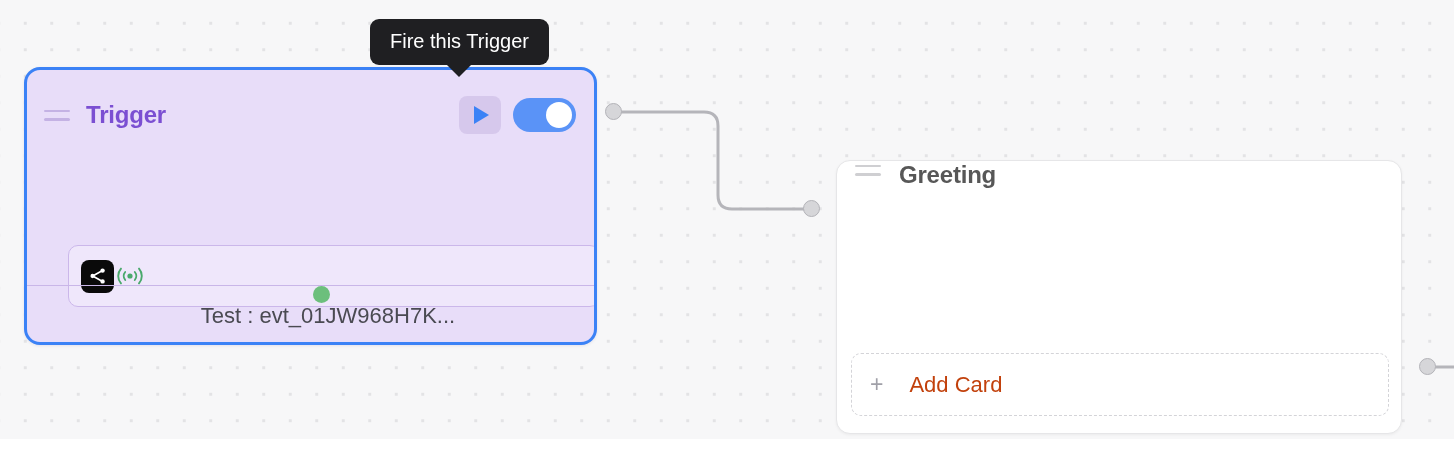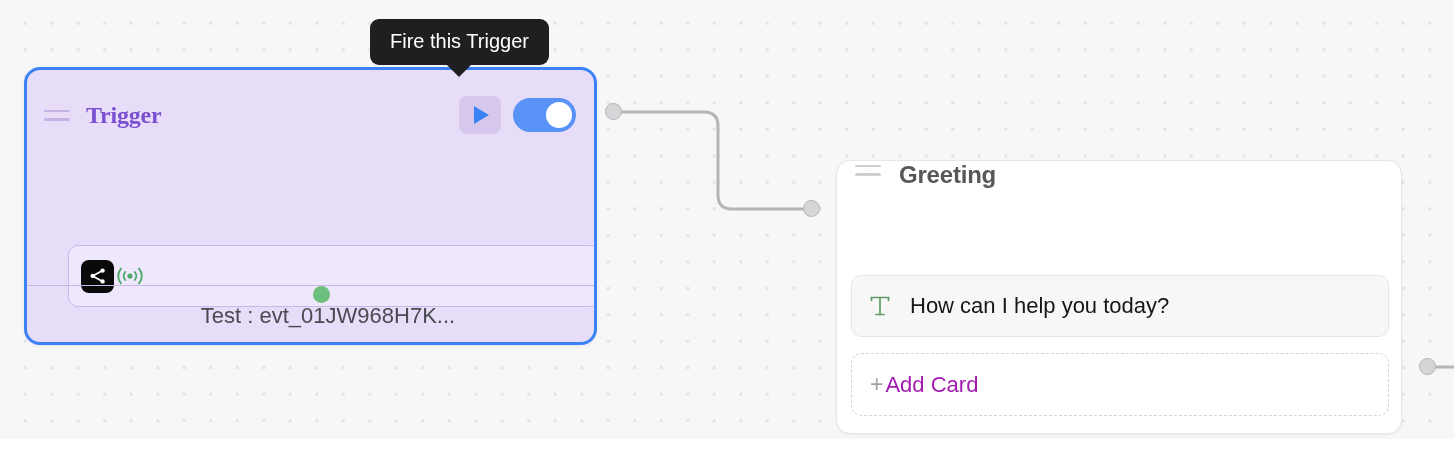--- a/index.html
+++ b/index.html
@@ -68,21 +68,21 @@
   }
   .drag-handle i { display: block; height: 2.5px; border-radius: 2px; }
   #trigger-node .drag-handle i { background: #c4b2e4; }
   #greeting-node .drag-handle i { background: #cfcfd2; }
 
   .node-title {
     font-size: 24px;
     font-weight: bold;
     letter-spacing: -0.2px;
   }
-  #trigger-title { color: #7b4fd2; margin-left: 16px; font-family: Liberation Serif, serif; }
+  #trigger-title { color: #7b4fd2; margin-left: 16px; }
   #greeting-title { color: #575757; margin-left: 18px; }
 
   .head-spacer { flex: 1 1 auto; }
 
   .play-button {
     width: 42px;
     height: 38px;
     border-radius: 8px;
     background: #d6c8ec;
     border: none;
@@ -263,23 +263,23 @@
     background: transparent;
   }
   .plus-icon {
     color: #a0a0a8;
     font-size: 23px;
     line-height: 1;
     flex: 0 0 auto;
     font-weight: 300;
   }
   .add-label {
-    margin-left: 2px;
+    margin-left: 26px;
     font-size: 22px;
-    color: #a21caf;
+    color: #c2410c;
   }
 
   
   .port {
     position: absolute;
     width: 17px;
     height: 17px;
     border-radius: 50%;
     background: #d6d6d9;
     border: 1.5px solid #b3b3b8;
@@ -360,32 +360,20 @@
   <div class="node" id="greeting-node">
 
     <div class="greeting-head">
       <span class="drag-handle">
         <i></i>
           <i></i>
       </span>
       <span class="node-title" id="greeting-title">Greeting</span>
     </div>
 
-    <div class="greet-card">
-      <span class="t-icon">
-        <svg width="24" height="26" viewBox="0 0 24 26" fill="none" stroke="#5d9c6a" stroke-width="1.7" stroke-linecap="round">
-          <line x1="3.5" y1="4.5" x2="20.5" y2="4.5"></line>
-          <line x1="12" y1="4.5" x2="12" y2="21.5"></line>
-          <line x1="3.5" y1="4.5" x2="3.5" y2="7.5"></line>
-          <line x1="20.5" y1="4.5" x2="20.5" y2="7.5"></line>
-          <line x1="8" y1="21.5" x2="16" y2="21.5"></line>
-        </svg>
-      </span>
-      <span class="greet-text">How can I help you today?</span>
-    </div>
 
     <div class="add-card">
       <span class="plus-icon">+</span>
       <span class="add-label">Add Card</span>
     </div>
   </div>
 
   <div class="port" id="port-trigger-out"></div>
   <div class="port" id="port-greeting-in"></div>
   <div class="port" id="port-greeting-out"></div>

